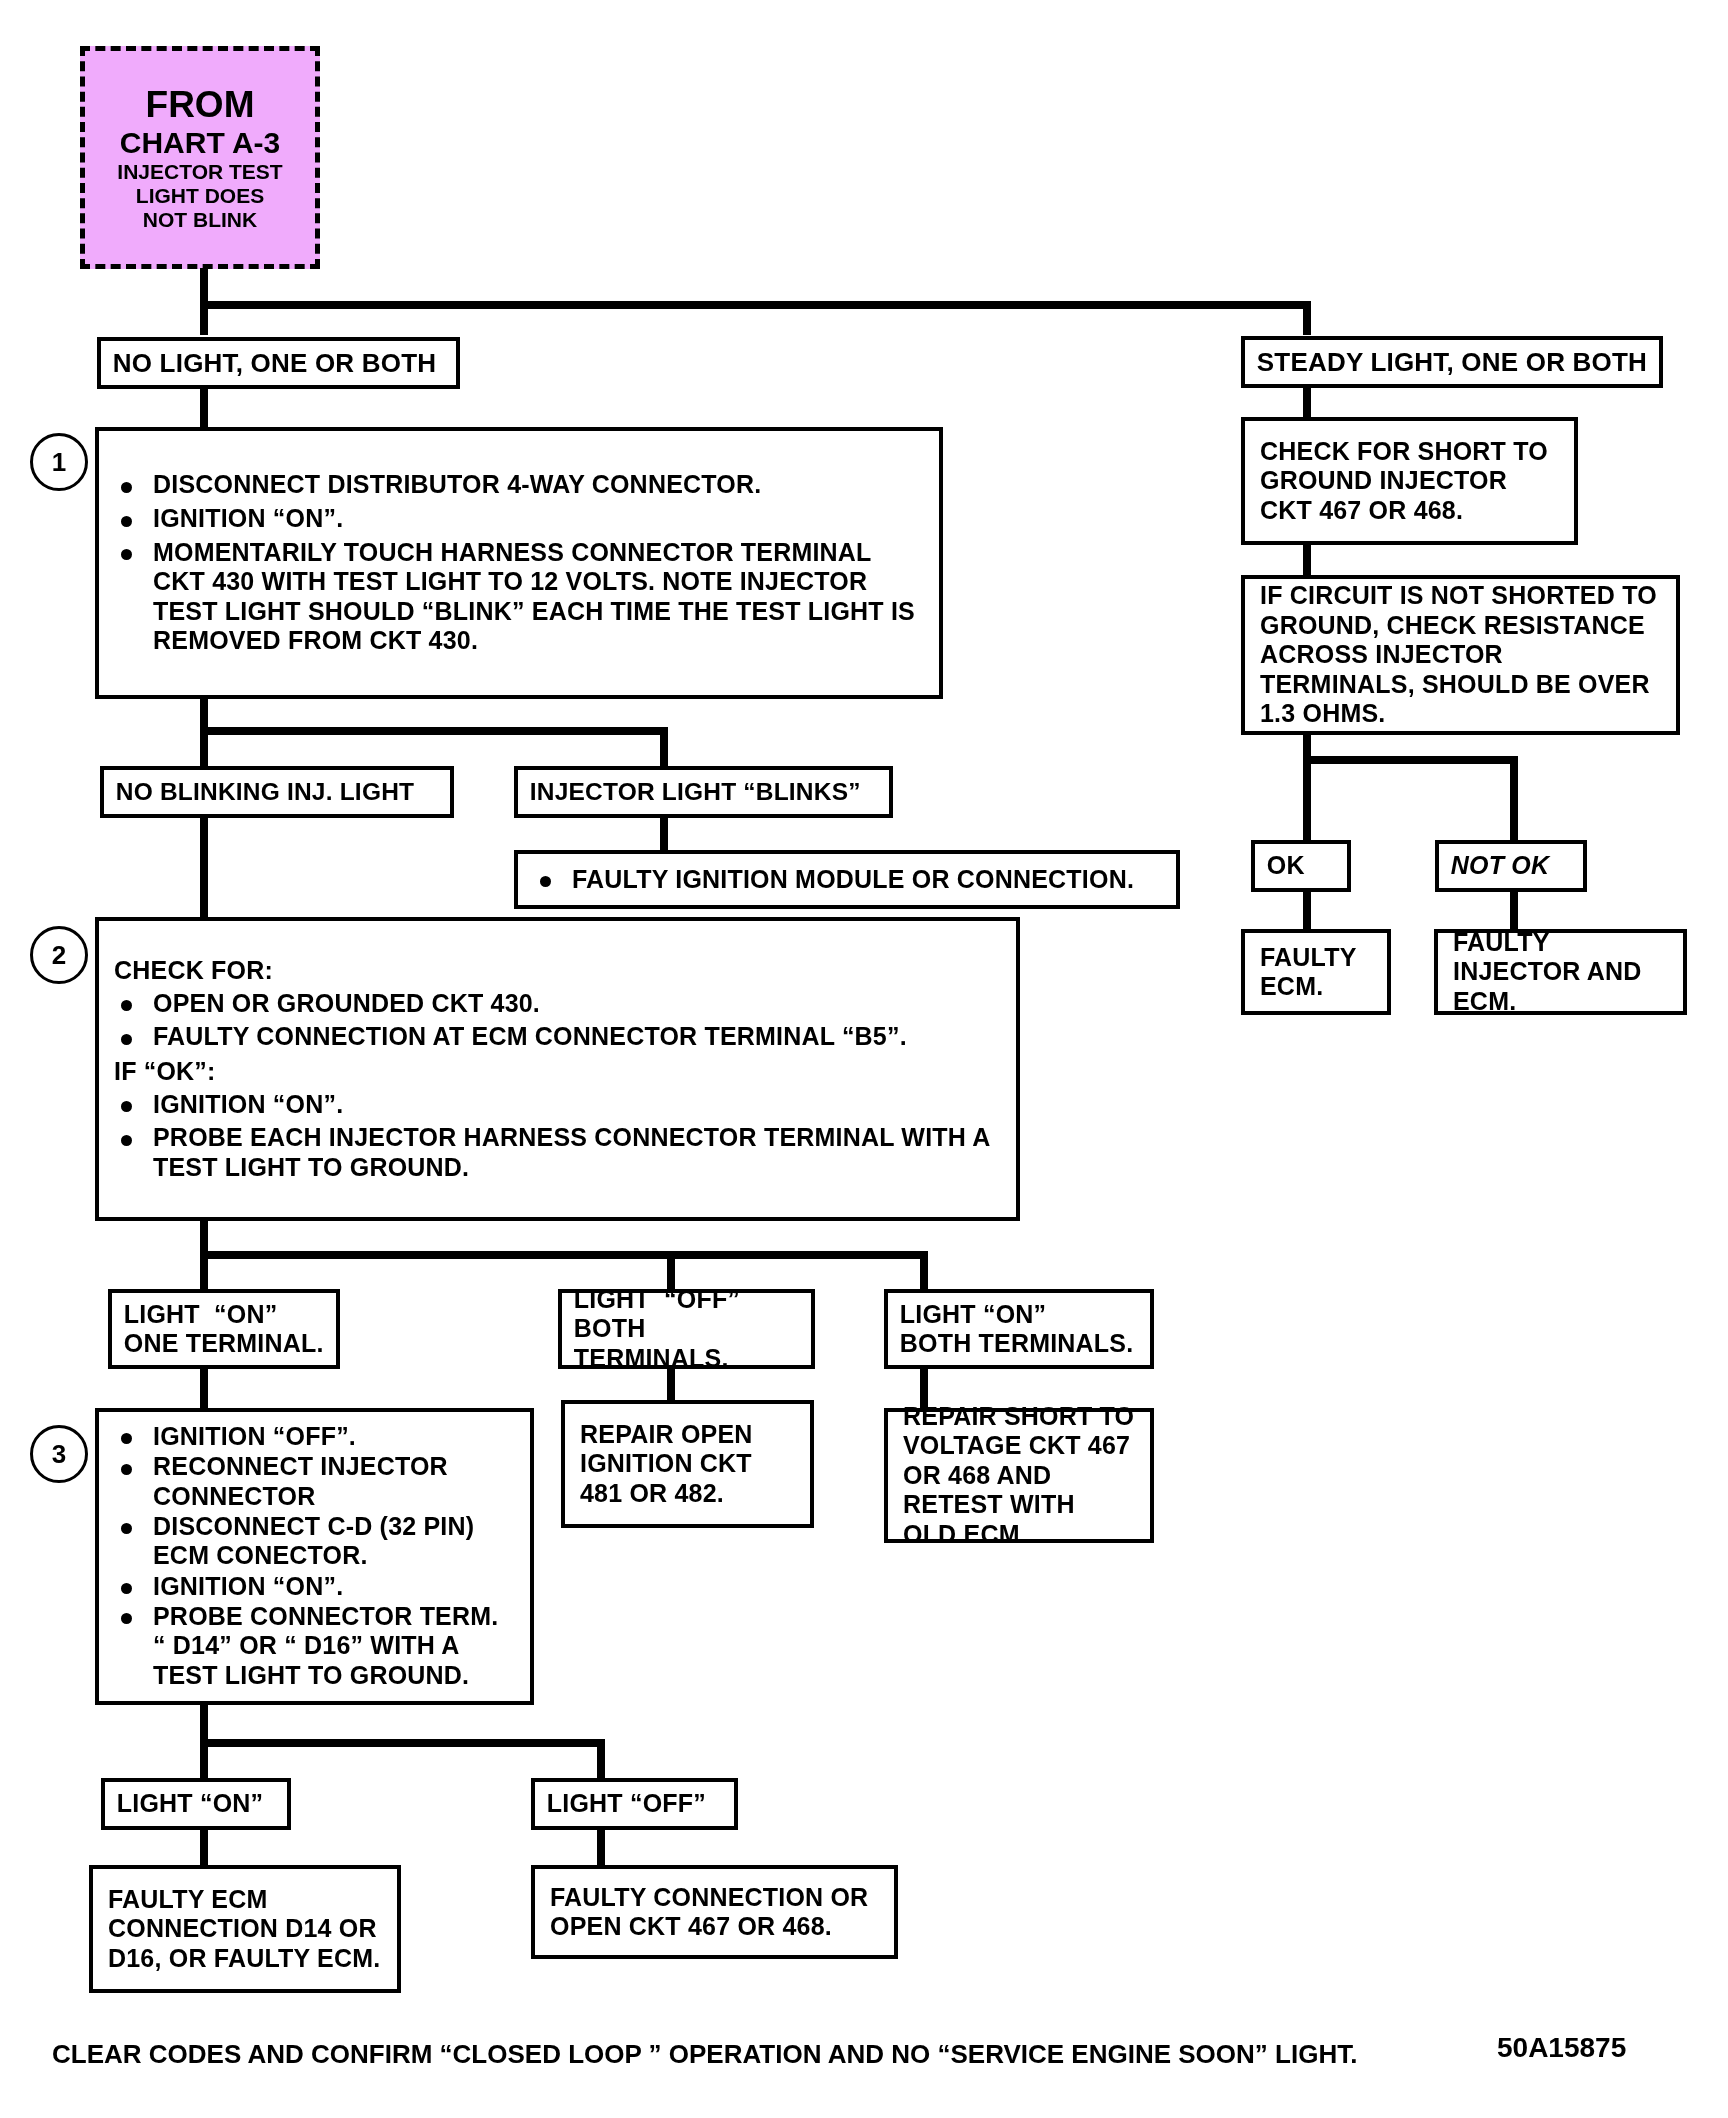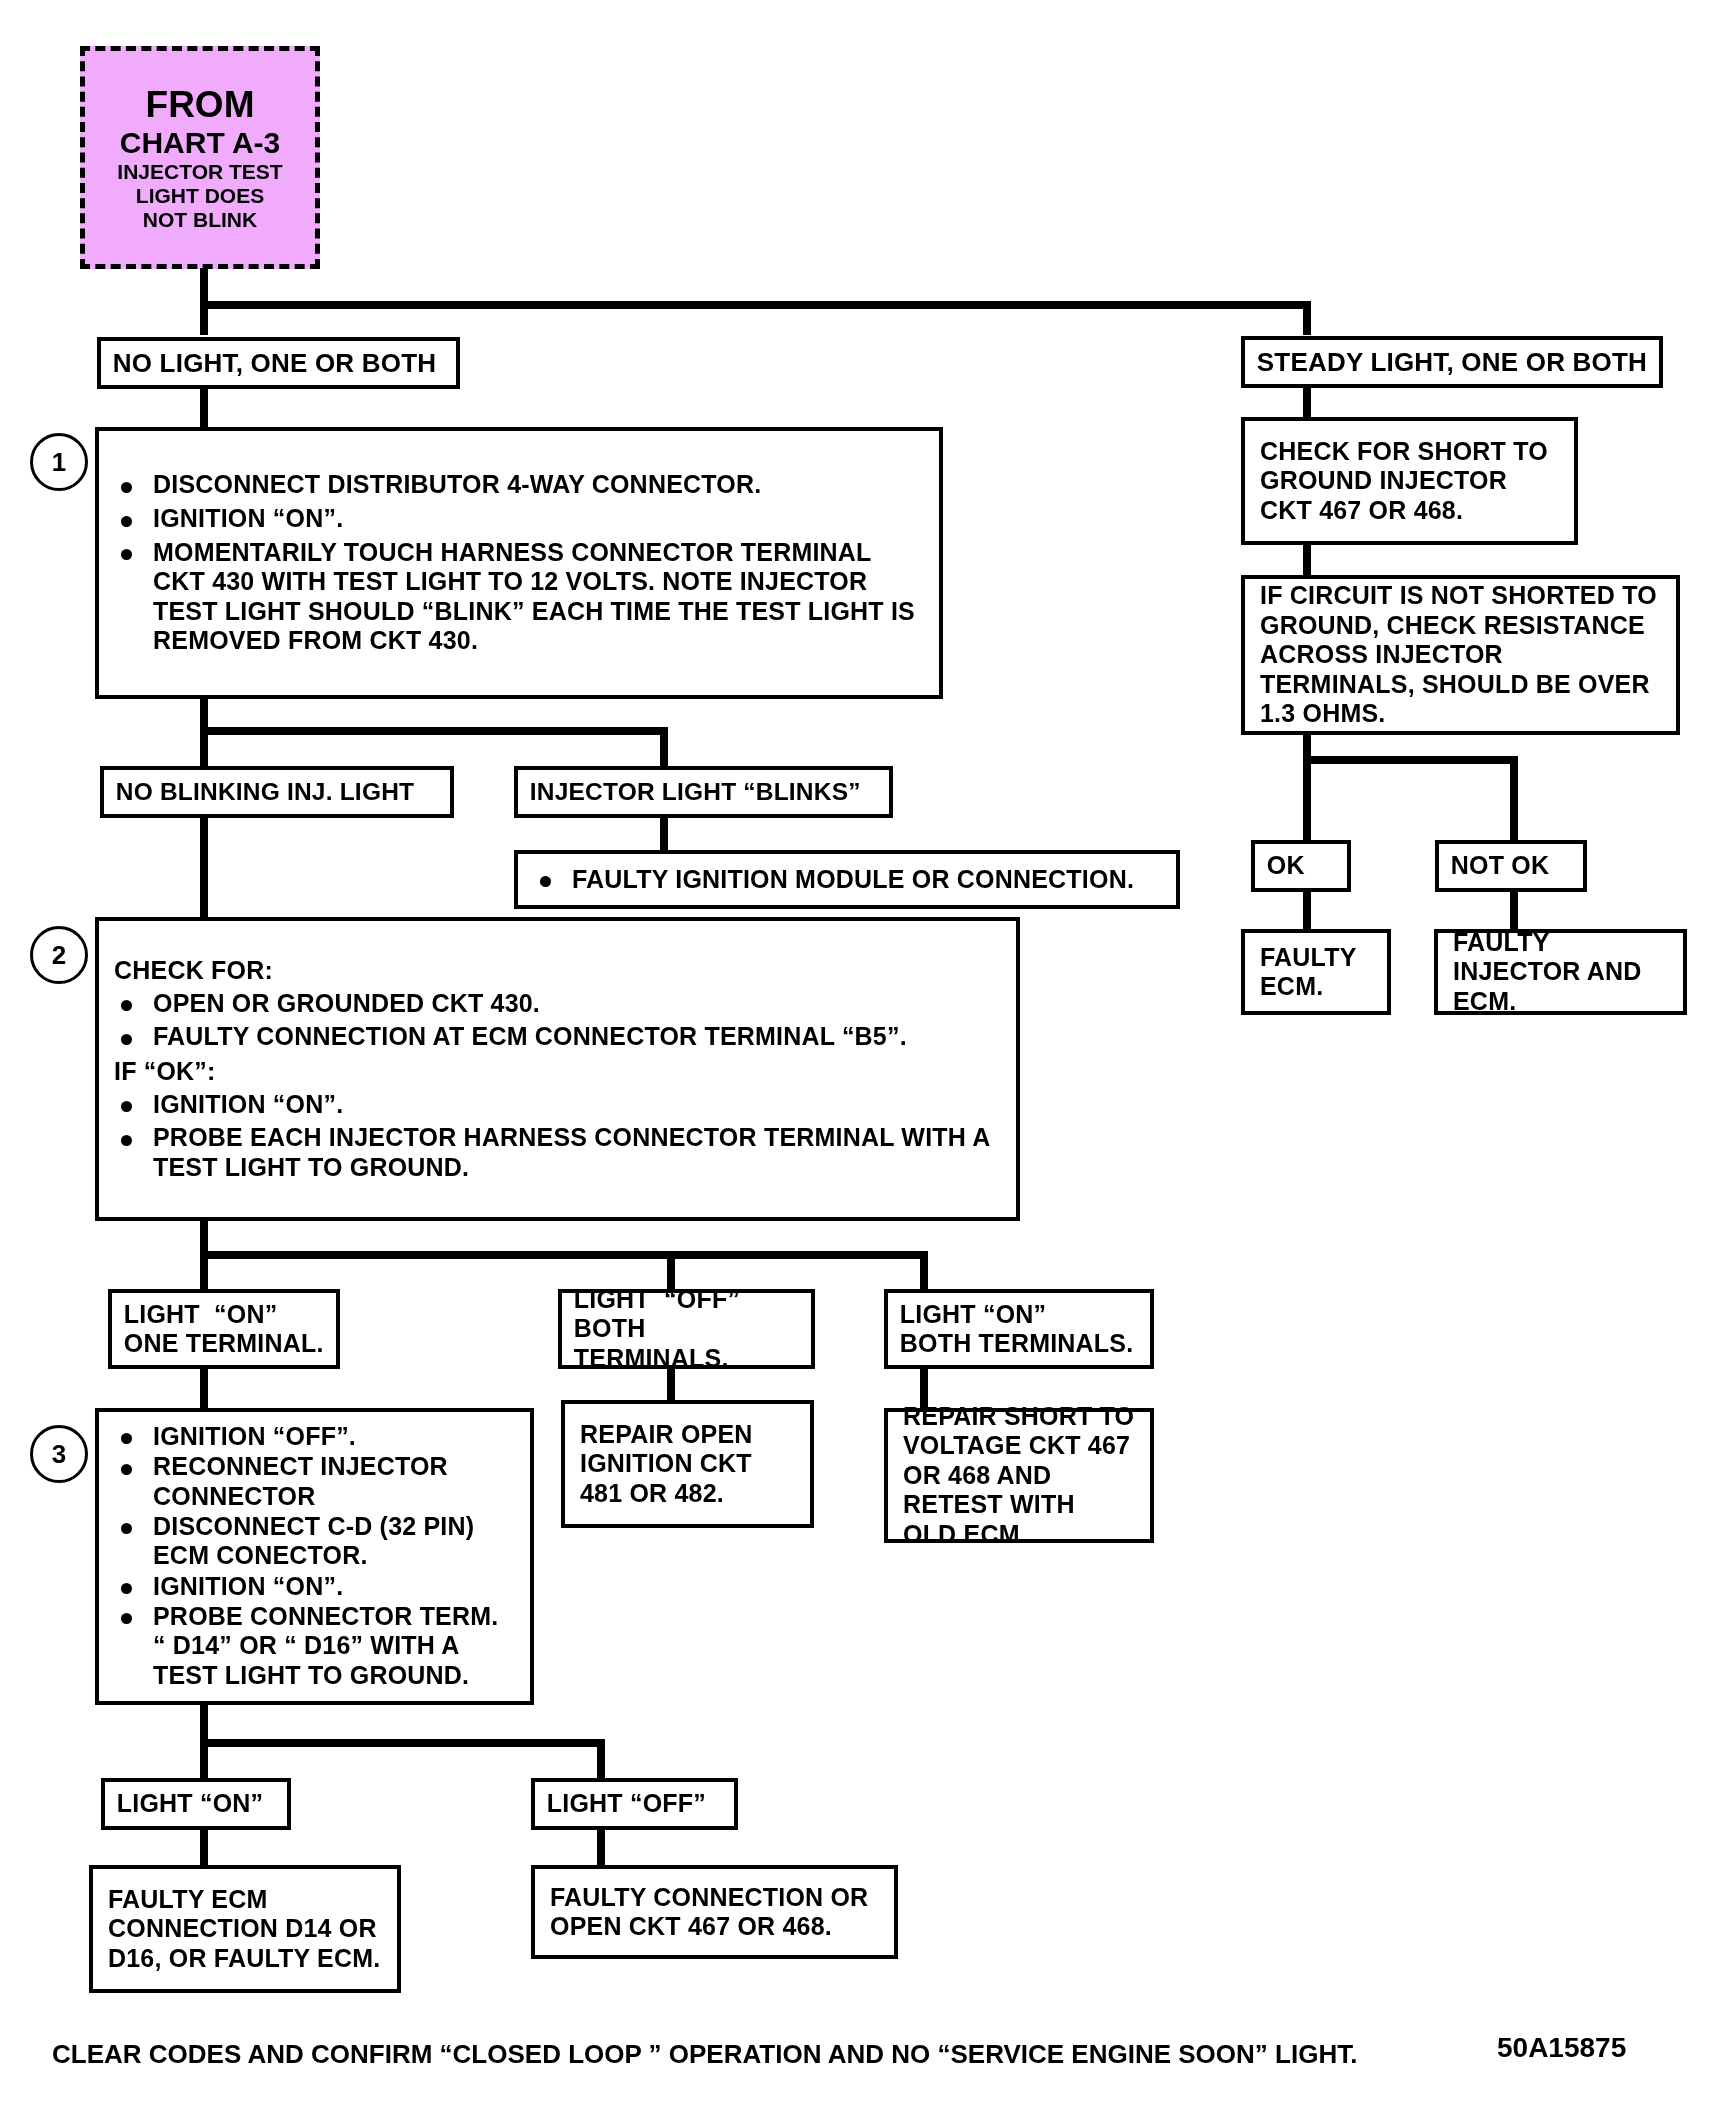--- a/index.html
+++ b/index.html
@@ -273,21 +273,21 @@
 
   <div class="vline" style="left:1303px; top:732px; height:27px;"></div>
   <div class="hline" style="left:1303px; top:756px; width:215px;"></div>
   <div class="vline" style="left:1303px; top:756px; height:88px;"></div>
   <div class="vline" style="left:1510px; top:756px; height:88px;"></div>
 
   <div class="box pad-s t30" style="left:1251px; top:840px; width:100px; height:52px;">
     <div>OK</div>
   </div>
 
-  <div class="box pad-s t30" style="left:1435px; top:840px; width:152px; height:52px;">
+  <div class="box pad-s t30" style="left:1435px; top:840px; width:152px; height:52px;font-style:italic;">
     <div>NOT OK</div>
   </div>
 
   <div class="vline" style="left:1303px; top:889px; height:46px;"></div>
   <div class="vline" style="left:1510px; top:889px; height:46px;"></div>
 
   <div class="box pad-m t30" style="left:1241px; top:929px; width:150px; height:86px;">
     <div>FAULTY ECM.</div>
   </div>
 

